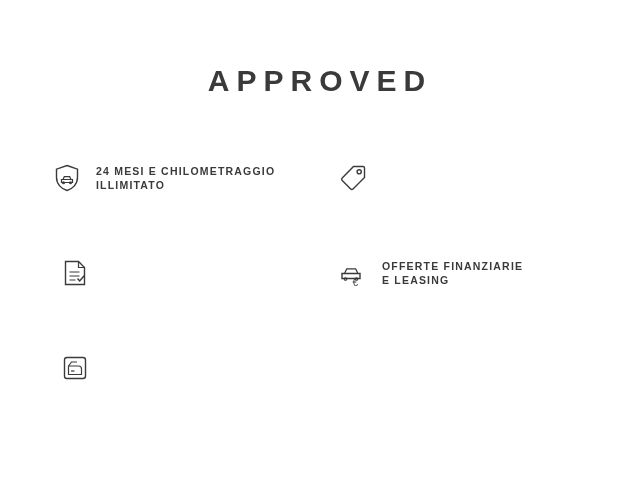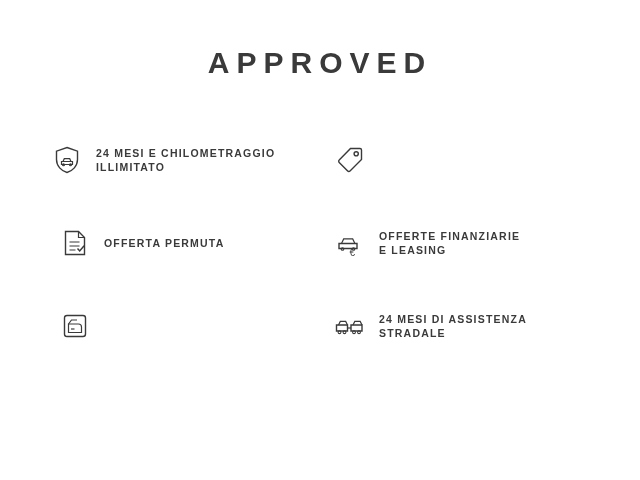--- a/index.html
+++ b/index.html
@@ -17,36 +17,37 @@
   #page {
     position: relative;
     width: 640px;
     height: 480px;
     background: #ffffff;
     display: flex;
     flex-direction: column;
     align-items: center;
   }
   #title {
-    margin-top: 46px;
+    margin-top: 64px;
     font-size: 30px;
     font-weight: bold;
     letter-spacing: 7px;
     color: #3a3a3a;
     text-align: left;
     font-family: "Liberation Sans", sans-serif;
   }
   #grid {
     margin-top: 38px;
     width: 560px;
     display: grid;
     grid-template-columns: 1fr 1fr;
     grid-auto-rows: 83px;
     column-gap: 6px;
     row-gap: 0px;
+    gap: 12px;
   }
   .feature {
     display: flex;
     align-items: center;
     padding-left: 10px;
   }
   .feature.col2 {
     padding-left: 18px;
   }
   .icon-wrap {
@@ -107,21 +108,20 @@
 
     <div class="feature col2">
       <span class="icon-wrap">
         <svg width="24" height="28" viewBox="0 0 24 28" fill="none" stroke="#3a3a3a" stroke-width="1.4">
           <path d="M2.5 2.5 h13 l6 6 v17 h-19 z"></path>
           <path d="M15.5 2.5 v6 h6" stroke-width="1.2"></path>
           <path d="M6.5 13 h10 M6.5 17 h10 M6.5 21 h6" stroke-width="1.2"></path>
           <path d="M14.5 19.5 l2.2 2.4 l4.4-5.2" stroke-width="1.5"></path>
         </svg>
       </span>
-      <span class="feature-label">OFFERTA PERMUTA</span>
     </div>
 
     <div class="feature">
       <span class="icon-wrap">
         <svg width="29" height="26" viewBox="0 0 29 26" fill="none" stroke="#3a3a3a" stroke-width="1.4">
           <path d="M3 13.5 h18 v5 h-18 z"></path>
           <path d="M5.5 13.5 l2.2-4.6 h9 l2.2 4.6" stroke-width="1.2"></path>
           <circle cx="6.5" cy="19" r="1.3" stroke-width="1.1"></circle>
           <circle cx="17.5" cy="19" r="1.3" stroke-width="1.1"></circle>
           <path d="M13 22.5 a4 4 0 1 0 8 0 a4 4 0 1 0 -8 0" stroke="none"></path>
@@ -136,33 +136,16 @@
       <span class="icon-wrap">
         <svg width="26" height="26" viewBox="0 0 26 26" fill="none" stroke="#3a3a3a" stroke-width="1.4">
           <rect x="2.5" y="2.5" width="21" height="21" rx="2.5"></rect>
           <path d="M6.5 11 h10 a3 3 0 0 1 3 3 v5.5 h-13 z" stroke-width="1.2"></path>
           <path d="M6.5 11 l3-4 h5.5" stroke-width="1.2"></path>
           <path d="M9 16 h3.5" stroke-width="1.2"></path>
         </svg>
       </span>
     </div>
 
-    <div class="feature">
-      <span class="icon-wrap">
-        <svg width="30" height="24" viewBox="0 0 30 24" fill="none" stroke="#3a3a3a" stroke-width="1.4">
-          <path d="M1.5 11 h11 v6 h-11 z"></path>
-          <path d="M3.5 11 l1.8-3.6 h5.4 l1.8 3.6" stroke-width="1.2"></path>
-          <circle cx="4.5" cy="18.2" r="1.4" stroke-width="1.1"></circle>
-          <circle cx="9.5" cy="18.2" r="1.4" stroke-width="1.1"></circle>
-          <path d="M16 11 h11 v6 h-11 z"></path>
-          <path d="M18 11 l1.8-3.6 h5.4 l1.8 3.6" stroke-width="1.2"></path>
-          <circle cx="19" cy="18.2" r="1.4" stroke-width="1.1"></circle>
-          <circle cx="24" cy="18.2" r="1.4" stroke-width="1.1"></circle>
-          <path d="M13 14 h3" stroke-width="1.2"></path>
-        </svg>
-      </span>
-      <span class="feature-label">24 MESI DI ASSISTENZA
-STRADALE</span>
-    </div>
 
 
   </div>
 </div>
 
 </body></html>

